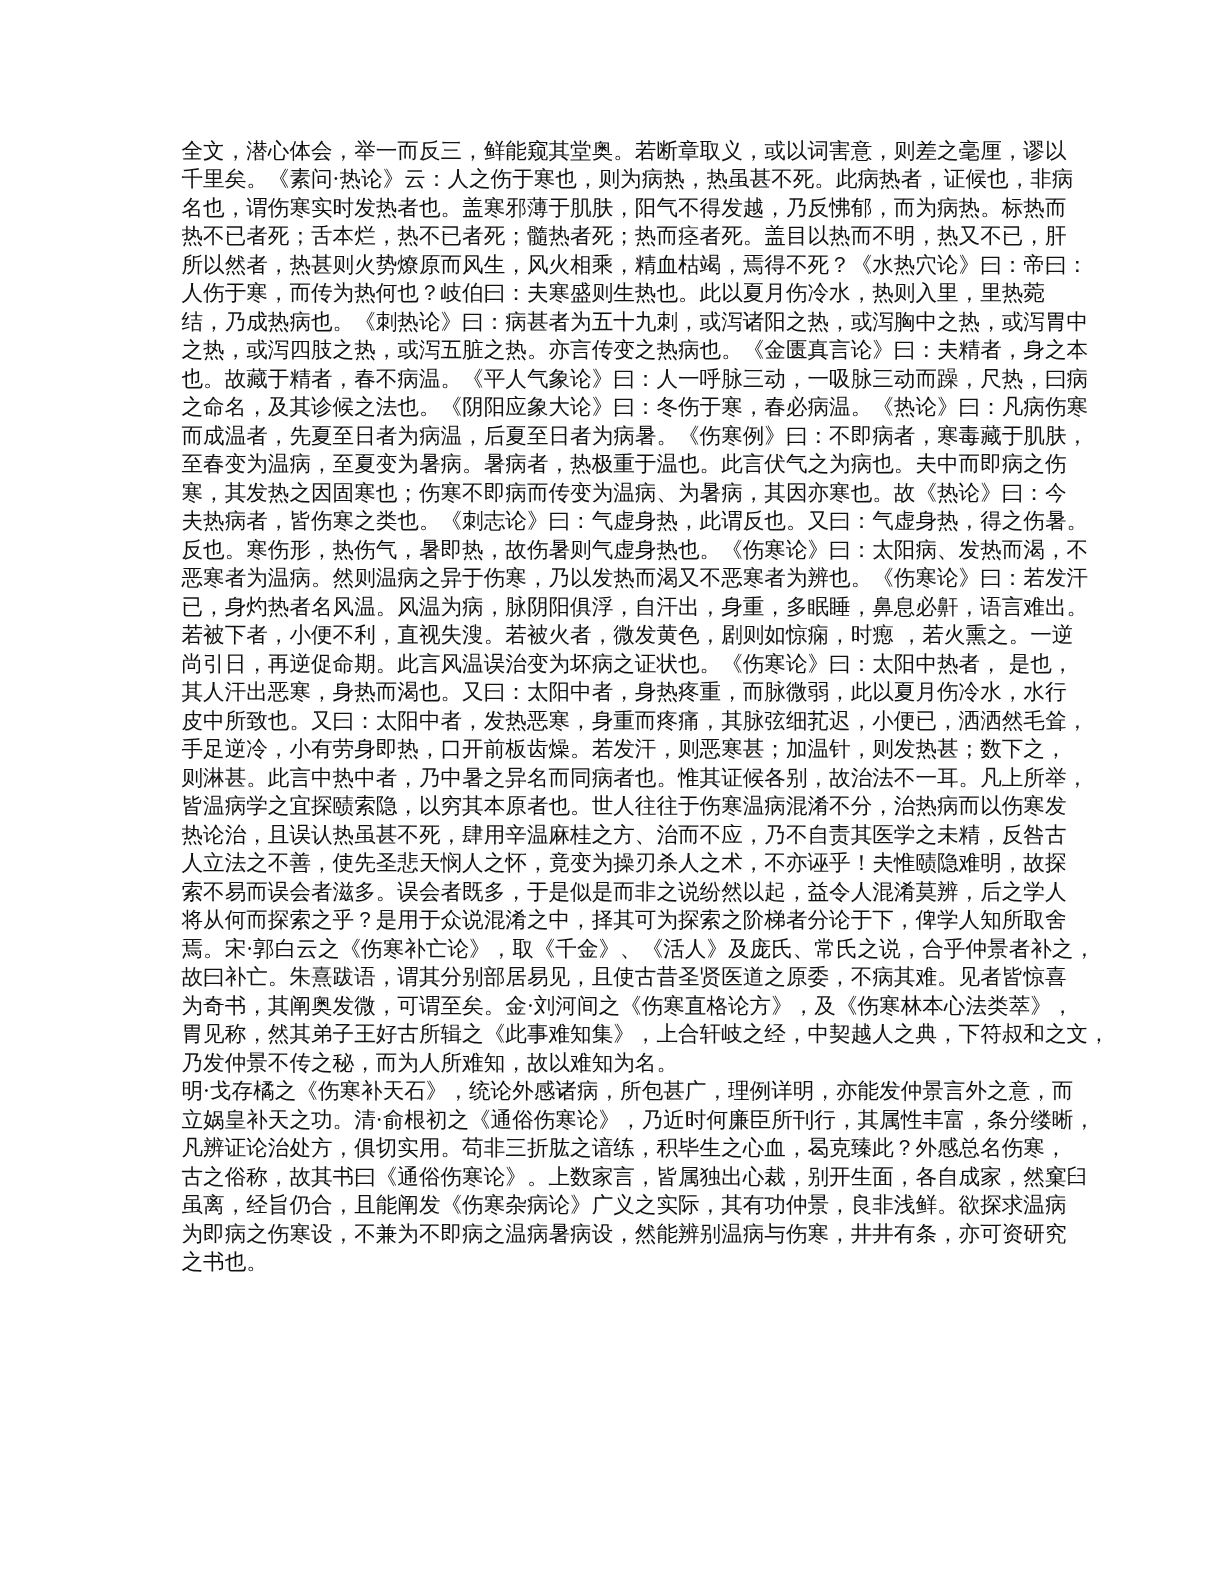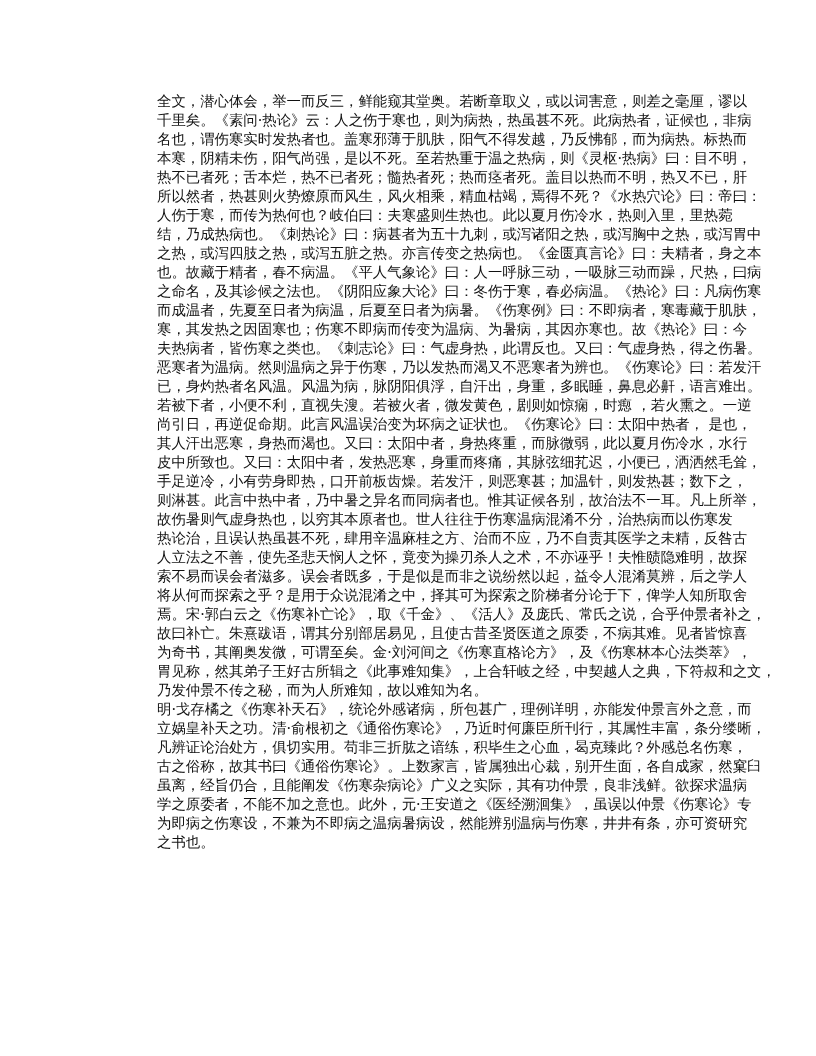--- a/index.html
+++ b/index.html
@@ -14,65 +14,64 @@
     line-height: 19px;
     color: #111111;
   }
   .line {
     display: block;
     white-space: nowrap;
     height: 19px;
     text-align: justify;
     text-align-last: justify;
     letter-spacing: 0px;
-    margin-left: 36px;
   }
   .line.last { text-align-last: left; }
 </style>
 </head>
 <body>
 
 <div class="page">
   <div id="p0">
       <span class="line">全文，潜心体会，举一而反三，鲜能窥其堂奥。若断章取义，或以词害意，则差之毫厘，谬以</span>
       <span class="line">千里矣。《素问·热论》云：人之伤于寒也，则为病热，热虽甚不死。此病热者，证候也，非病</span>
       <span class="line">名也，谓伤寒实时发热者也。盖寒邪薄于肌肤，阳气不得发越，乃反怫郁，而为病热。标热而</span>
-      <span class="line">本寒，阴精未伤，阳气尚强，是以不死。至若热重于温之热病，则《灵枢·热病》曰：目不明，</span>
       <span class="line">热不已者死；舌本烂，热不已者死；髓热者死；热而痉者死。盖目以热而不明，热又不已，肝</span>
       <span class="line">所以然者，热甚则火势燎原而风生，风火相乘，精血枯竭，焉得不死？《水热穴论》曰：帝曰：</span>
       <span class="line">人伤于寒，而传为热何也？岐伯曰：夫寒盛则生热也。此以夏月伤冷水，热则入里，里热菀</span>
       <span class="line">结，乃成热病也。《刺热论》曰：病甚者为五十九刺，或泻诸阳之热，或泻胸中之热，或泻胃中</span>
       <span class="line">之热，或泻四肢之热，或泻五脏之热。亦言传变之热病也。《金匮真言论》曰：夫精者，身之本</span>
       <span class="line">也。故藏于精者，春不病温。《平人气象论》曰：人一呼脉三动，一吸脉三动而躁，尺热，曰病</span>
       <span class="line">之命名，及其诊候之法也。《阴阳应象大论》曰：冬伤于寒，春必病温。《热论》曰：凡病伤寒</span>
       <span class="line">而成温者，先夏至日者为病温，后夏至日者为病暑。《伤寒例》曰：不即病者，寒毒藏于肌肤，</span>
+      <span class="line">至春变为温病，至夏变为暑病。暑病者，热极重于温也。此言伏气之为病也。夫中而即病之伤</span>
       <span class="line">寒，其发热之因固寒也；伤寒不即病而传变为温病、为暑病，其因亦寒也。故《热论》曰：今</span>
       <span class="line">夫热病者，皆伤寒之类也。《刺志论》曰：气虚身热，此谓反也。又曰：气虚身热，得之伤暑。</span>
+      <span class="line">反也。寒伤形，热伤气，暑即热，故伤暑则气虚身热也。《伤寒论》曰：太阳病、发热而渴，不</span>
       <span class="line">恶寒者为温病。然则温病之异于伤寒，乃以发热而渴又不恶寒者为辨也。《伤寒论》曰：若发汗</span>
       <span class="line">已，身灼热者名风温。风温为病，脉阴阳俱浮，自汗出，身重，多眠睡，鼻息必鼾，语言难出。</span>
       <span class="line">若被下者，小便不利，直视失溲。若被火者，微发黄色，剧则如惊痫，时瘛 ，若火熏之。一逆</span>
       <span class="line">尚引日，再逆促命期。此言风温误治变为坏病之证状也。《伤寒论》曰：太阳中热者， 是也，</span>
       <span class="line">其人汗出恶寒，身热而渴也。又曰：太阳中者，身热疼重，而脉微弱，此以夏月伤冷水，水行</span>
       <span class="line">皮中所致也。又曰：太阳中者，发热恶寒，身重而疼痛，其脉弦细芤迟，小便已，洒洒然毛耸，</span>
       <span class="line">手足逆冷，小有劳身即热，口开前板齿燥。若发汗，则恶寒甚；加温针，则发热甚；数下之，</span>
       <span class="line">则淋甚。此言中热中者，乃中暑之异名而同病者也。惟其证候各别，故治法不一耳。凡上所举，</span>
-      <span class="line">故伤暑则气虚身热也，以穷其本原者也。世人往往于伤寒温病混淆不分，治热病而以伤寒发</span>
+      <span class="line">皆温病学之宜探赜索隐，以穷其本原者也。世人往往于伤寒温病混淆不分，治热病而以伤寒发</span>
       <span class="line">热论治，且误认热虽甚不死，肆用辛温麻桂之方、治而不应，乃不自责其医学之未精，反咎古</span>
       <span class="line">人立法之不善，使先圣悲天悯人之怀，竟变为操刃杀人之术，不亦诬乎！夫惟赜隐难明，故探</span>
       <span class="line">索不易而误会者滋多。误会者既多，于是似是而非之说纷然以起，益令人混淆莫辨，后之学人</span>
       <span class="line">将从何而探索之乎？是用于众说混淆之中，择其可为探索之阶梯者分论于下，俾学人知所取舍</span>
       <span class="line">焉。宋·郭白云之《伤寒补亡论》，取《千金》、《活人》及庞氏、常氏之说，合乎仲景者补之，</span>
       <span class="line">故曰补亡。朱熹跋语，谓其分别部居易见，且使古昔圣贤医道之原委，不病其难。见者皆惊喜</span>
       <span class="line">为奇书，其阐奥发微，可谓至矣。金·刘河间之《伤寒直格论方》，及《伤寒林本心法类萃》，</span>
       <span class="line">胃见称，然其弟子王好古所辑之《此事难知集》，上合轩岐之经，中契越人之典，下符叔和之文，</span>
       <span class="line last">乃发仲景不传之秘，而为人所难知，故以难知为名。</span>
     </div>
   <div id="p1">
       <span class="line">明·戈存橘之《伤寒补天石》，统论外感诸病，所包甚广，理例详明，亦能发仲景言外之意，而</span>
       <span class="line">立娲皇补天之功。清·俞根初之《通俗伤寒论》，乃近时何廉臣所刊行，其属性丰富，条分缕晰，</span>
       <span class="line">凡辨证论治处方，俱切实用。苟非三折肱之谙练，积毕生之心血，曷克臻此？外感总名伤寒，</span>
       <span class="line">古之俗称，故其书曰《通俗伤寒论》。上数家言，皆属独出心裁，别开生面，各自成家，然窠臼</span>
       <span class="line">虽离，经旨仍合，且能阐发《伤寒杂病论》广义之实际，其有功仲景，良非浅鲜。欲探求温病</span>
-      <span class="line">学之原委者，不能不加之意也。此外，元·王安道之《医经溯洄集》，虽误以仲景《伤寒论》专</span>
       <span class="line">为即病之伤寒设，不兼为不即病之温病暑病设，然能辨别温病与伤寒，井井有条，亦可资研究</span>
       <span class="line last">之书也。</span>
     </div>
 </div>
 
 </body></html>

